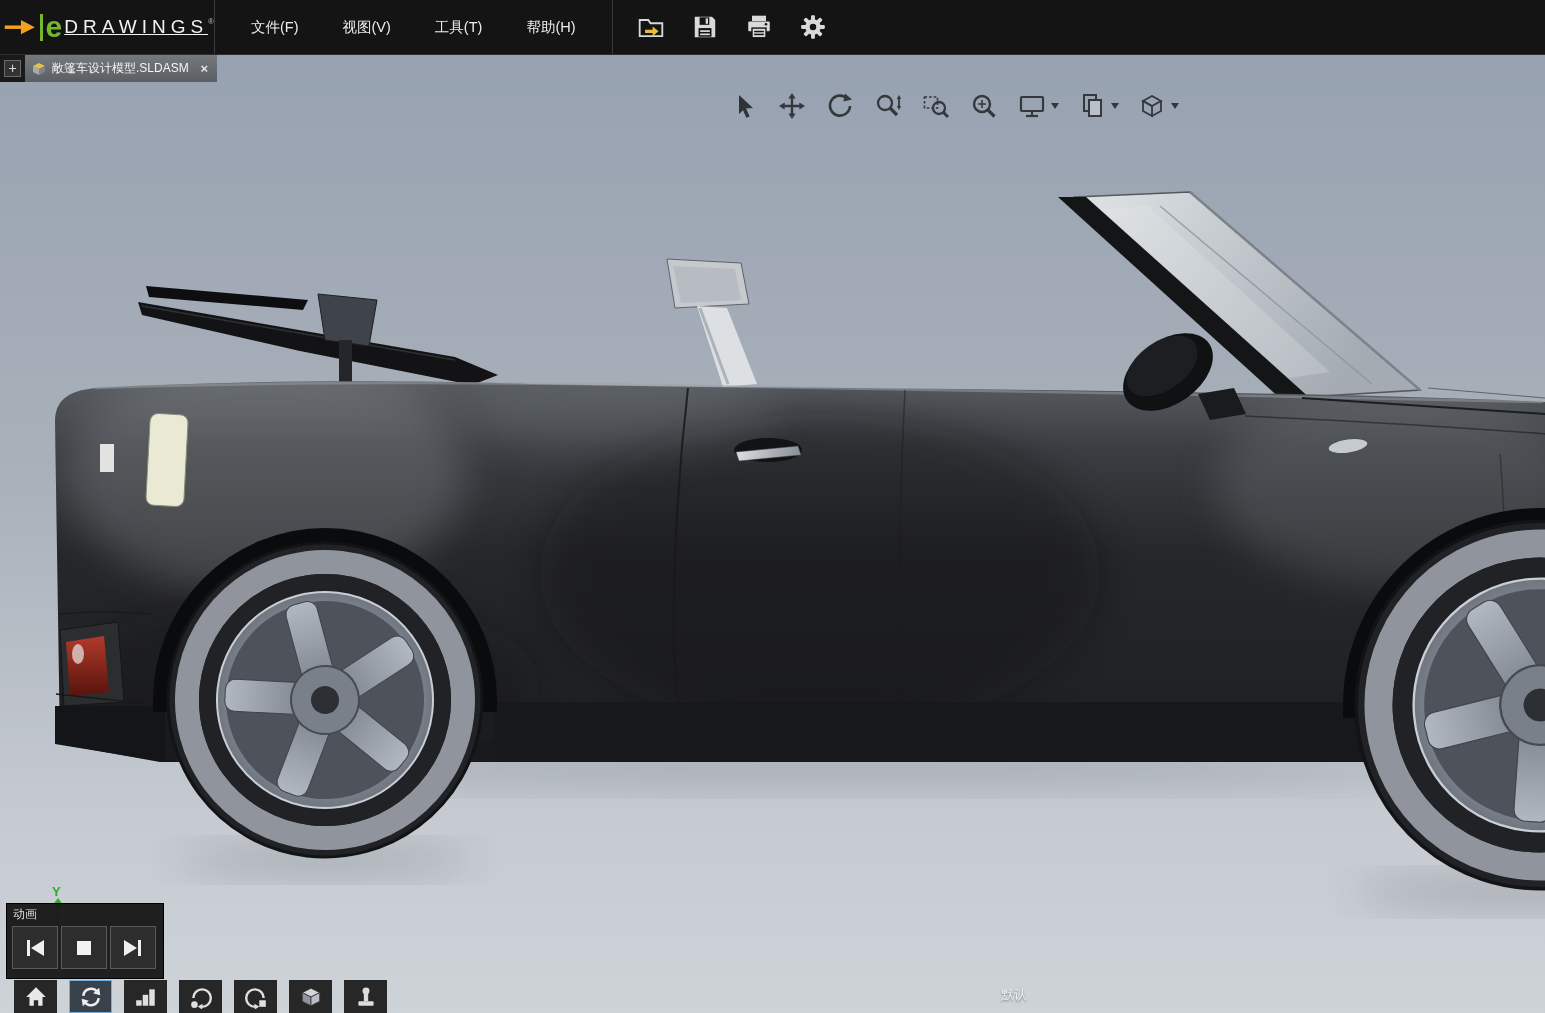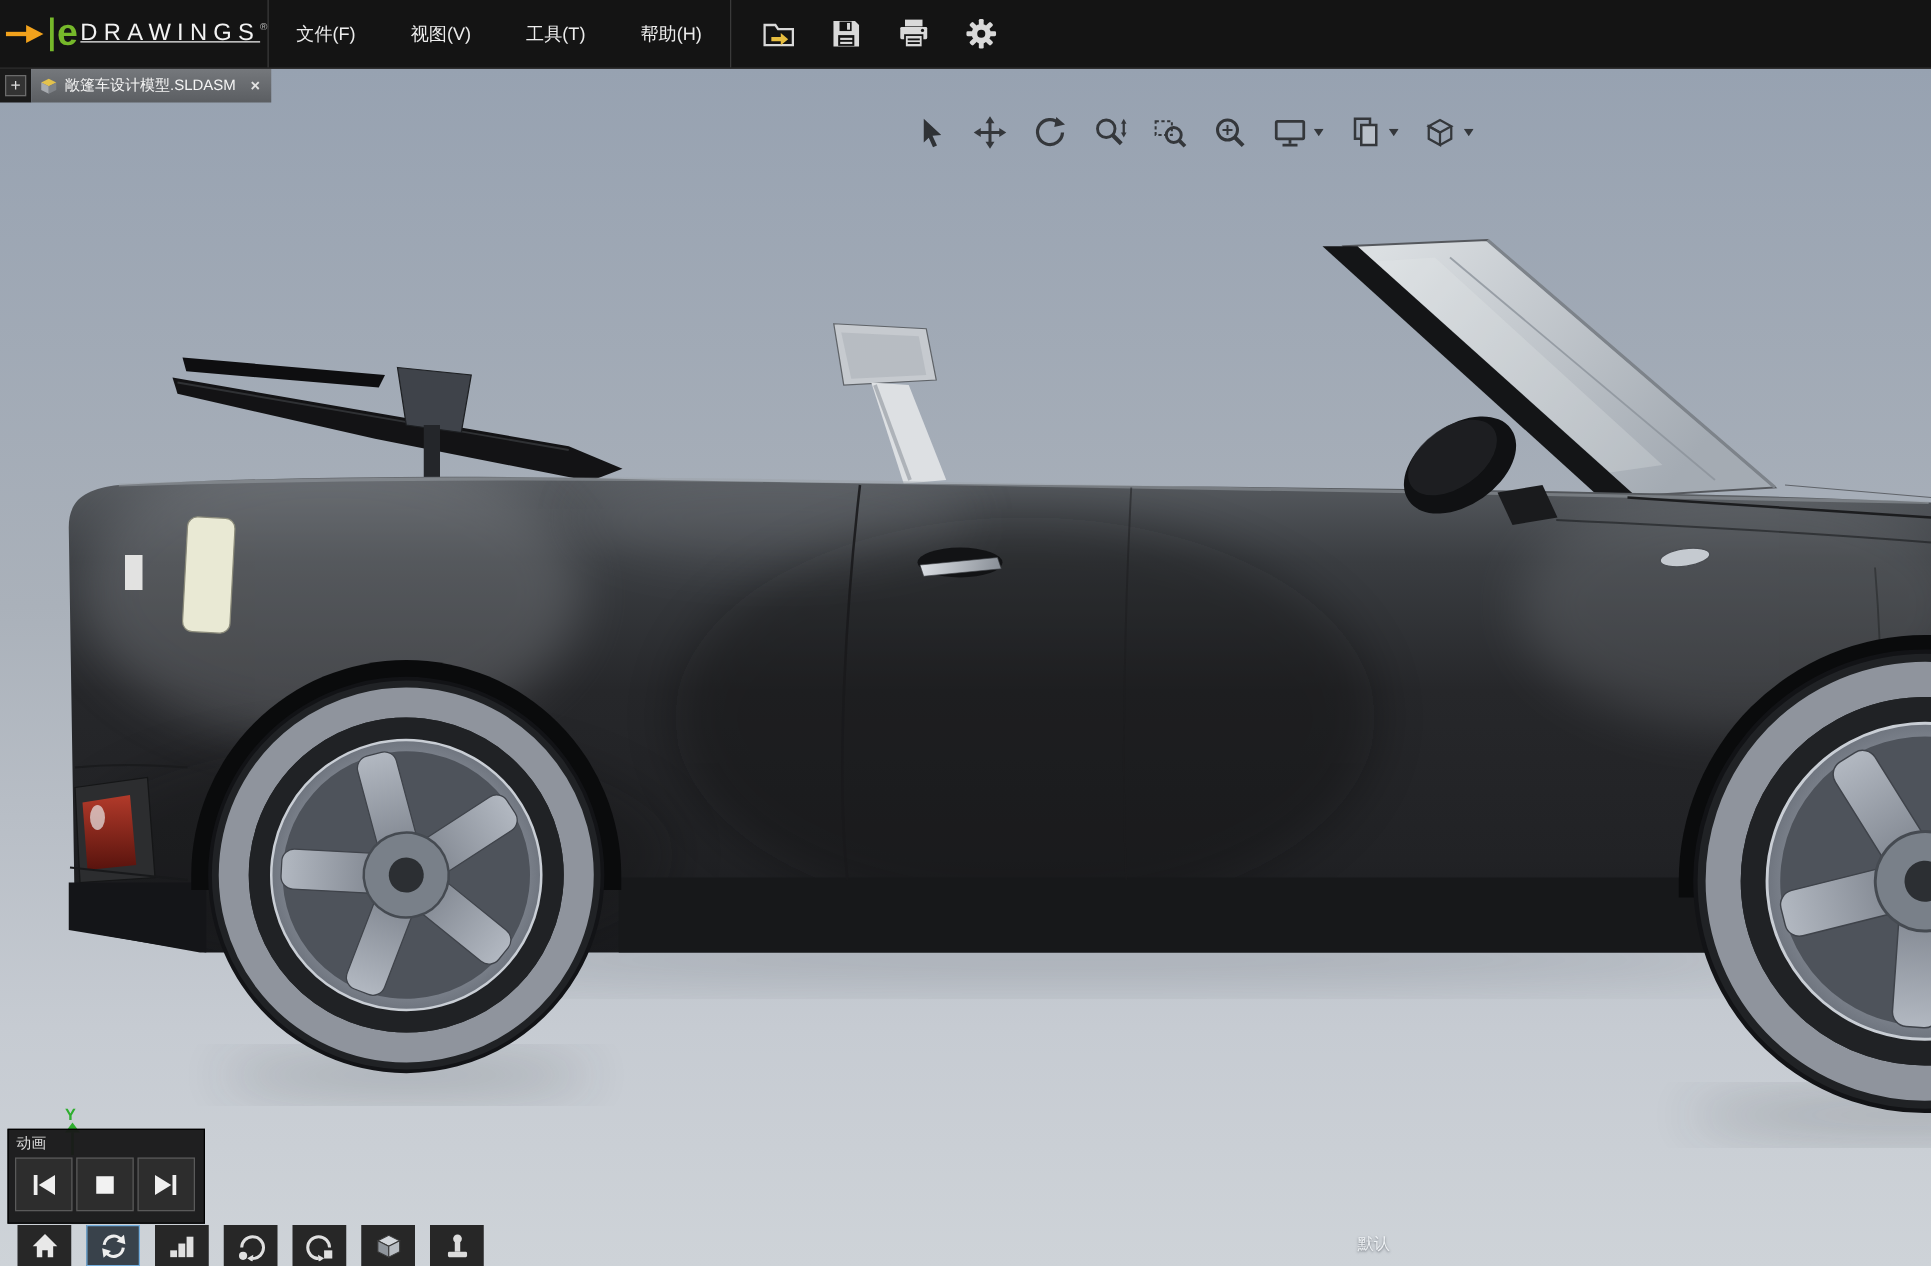--- a/index.html
+++ b/index.html
@@ -8,21 +8,21 @@
 
   
   .hdr{position:absolute;top:0;left:0;width:1545px;height:54px;background:#141414;
        display:flex;align-items:center;border-bottom:1px solid #2e2e2e;z-index:10;}
   .logo{display:flex;align-items:center;width:214px;padding-left:4px;box-sizing:border-box;}
   .logo-e{color:#76b82a;font-size:30px;font-weight:bold;margin:0 2px 0 3px;line-height:1;}
   .logo-bar{width:3px;height:27px;background:#76b82a;margin-left:4px;}
   .logo-name{color:#f2f2f2;font-size:19px;letter-spacing:5px;font-weight:normal;text-decoration:underline;}
   .logo-reg{color:#bbb;font-size:8px;vertical-align:top;position:relative;top:-6px;}
   .menus{display:flex;align-items:center;height:100%;border-left:1px solid #3a3a3a;
-         border-right:1px solid #3a3a3a;padding:0 0;}
+         border-right:1px solid #3a3a3a;padding:0 14px;}
   .menu-item{color:#ececec;font-size:14.5px;padding:0 22px;height:100%;display:flex;align-items:center;cursor:default;}
   .qicons{display:flex;align-items:center;gap:26px;padding-left:24px;}
   .qicon{width:28px;height:28px;display:flex;align-items:center;justify-content:center;}
 
   
   .tabbar{position:absolute;top:54px;left:0;height:28px;display:flex;z-index:6;}
   .plus-cell{width:25px;height:28px;background:#1a1a1a;display:flex;align-items:center;justify-content:center;}
   .plus-btn{width:17px;height:17px;background:#333;border:1px solid #6b6b6b;color:#ddd;
             font-size:14px;line-height:15px;text-align:center;box-sizing:border-box;}
   .tab{width:192px;height:28px;background:linear-gradient(#75787c,#5b5e62);
@@ -48,21 +48,21 @@
   .anim-btns{display:flex;gap:3px;padding:0 5px;}
   .anim-btn{width:46px;height:43px;background:#2d2d2d;border:1px solid #5a5a5a;
             display:flex;align-items:center;justify-content:center;box-sizing:border-box;}
 
   
   .btoolbar{position:absolute;left:14px;bottom:0;height:33px;display:flex;gap:12px;z-index:5;}
   .bbtn{width:43px;height:33px;background:#272727;display:flex;align-items:center;justify-content:center;}
   .bbtn.active{background:#39424b;outline:1px solid #73aede;outline-offset:-1px;}
 
   
-  .status{position:absolute;left:1086px;bottom:9px;color:#eef1f4;font-size:13px;
+  .status{position:absolute;left:1001px;bottom:9px;color:#eef1f4;font-size:13px;
           text-shadow:0 1px 2px rgba(40,45,55,.6);z-index:4;font-family:Liberation Serif, serif;}
 </style>
 </head>
 <body>
 
 <div class="hdr">
   <div class="logo">
     <svg width="42" height="32" viewBox="0 0 42 32">
       <rect x="1" y="14" width="22" height="4.5" fill="#f2a21c"></rect>
       <polygon points="22,7 40,16.2 22,25.5" fill="#f2a21c"></polygon>

